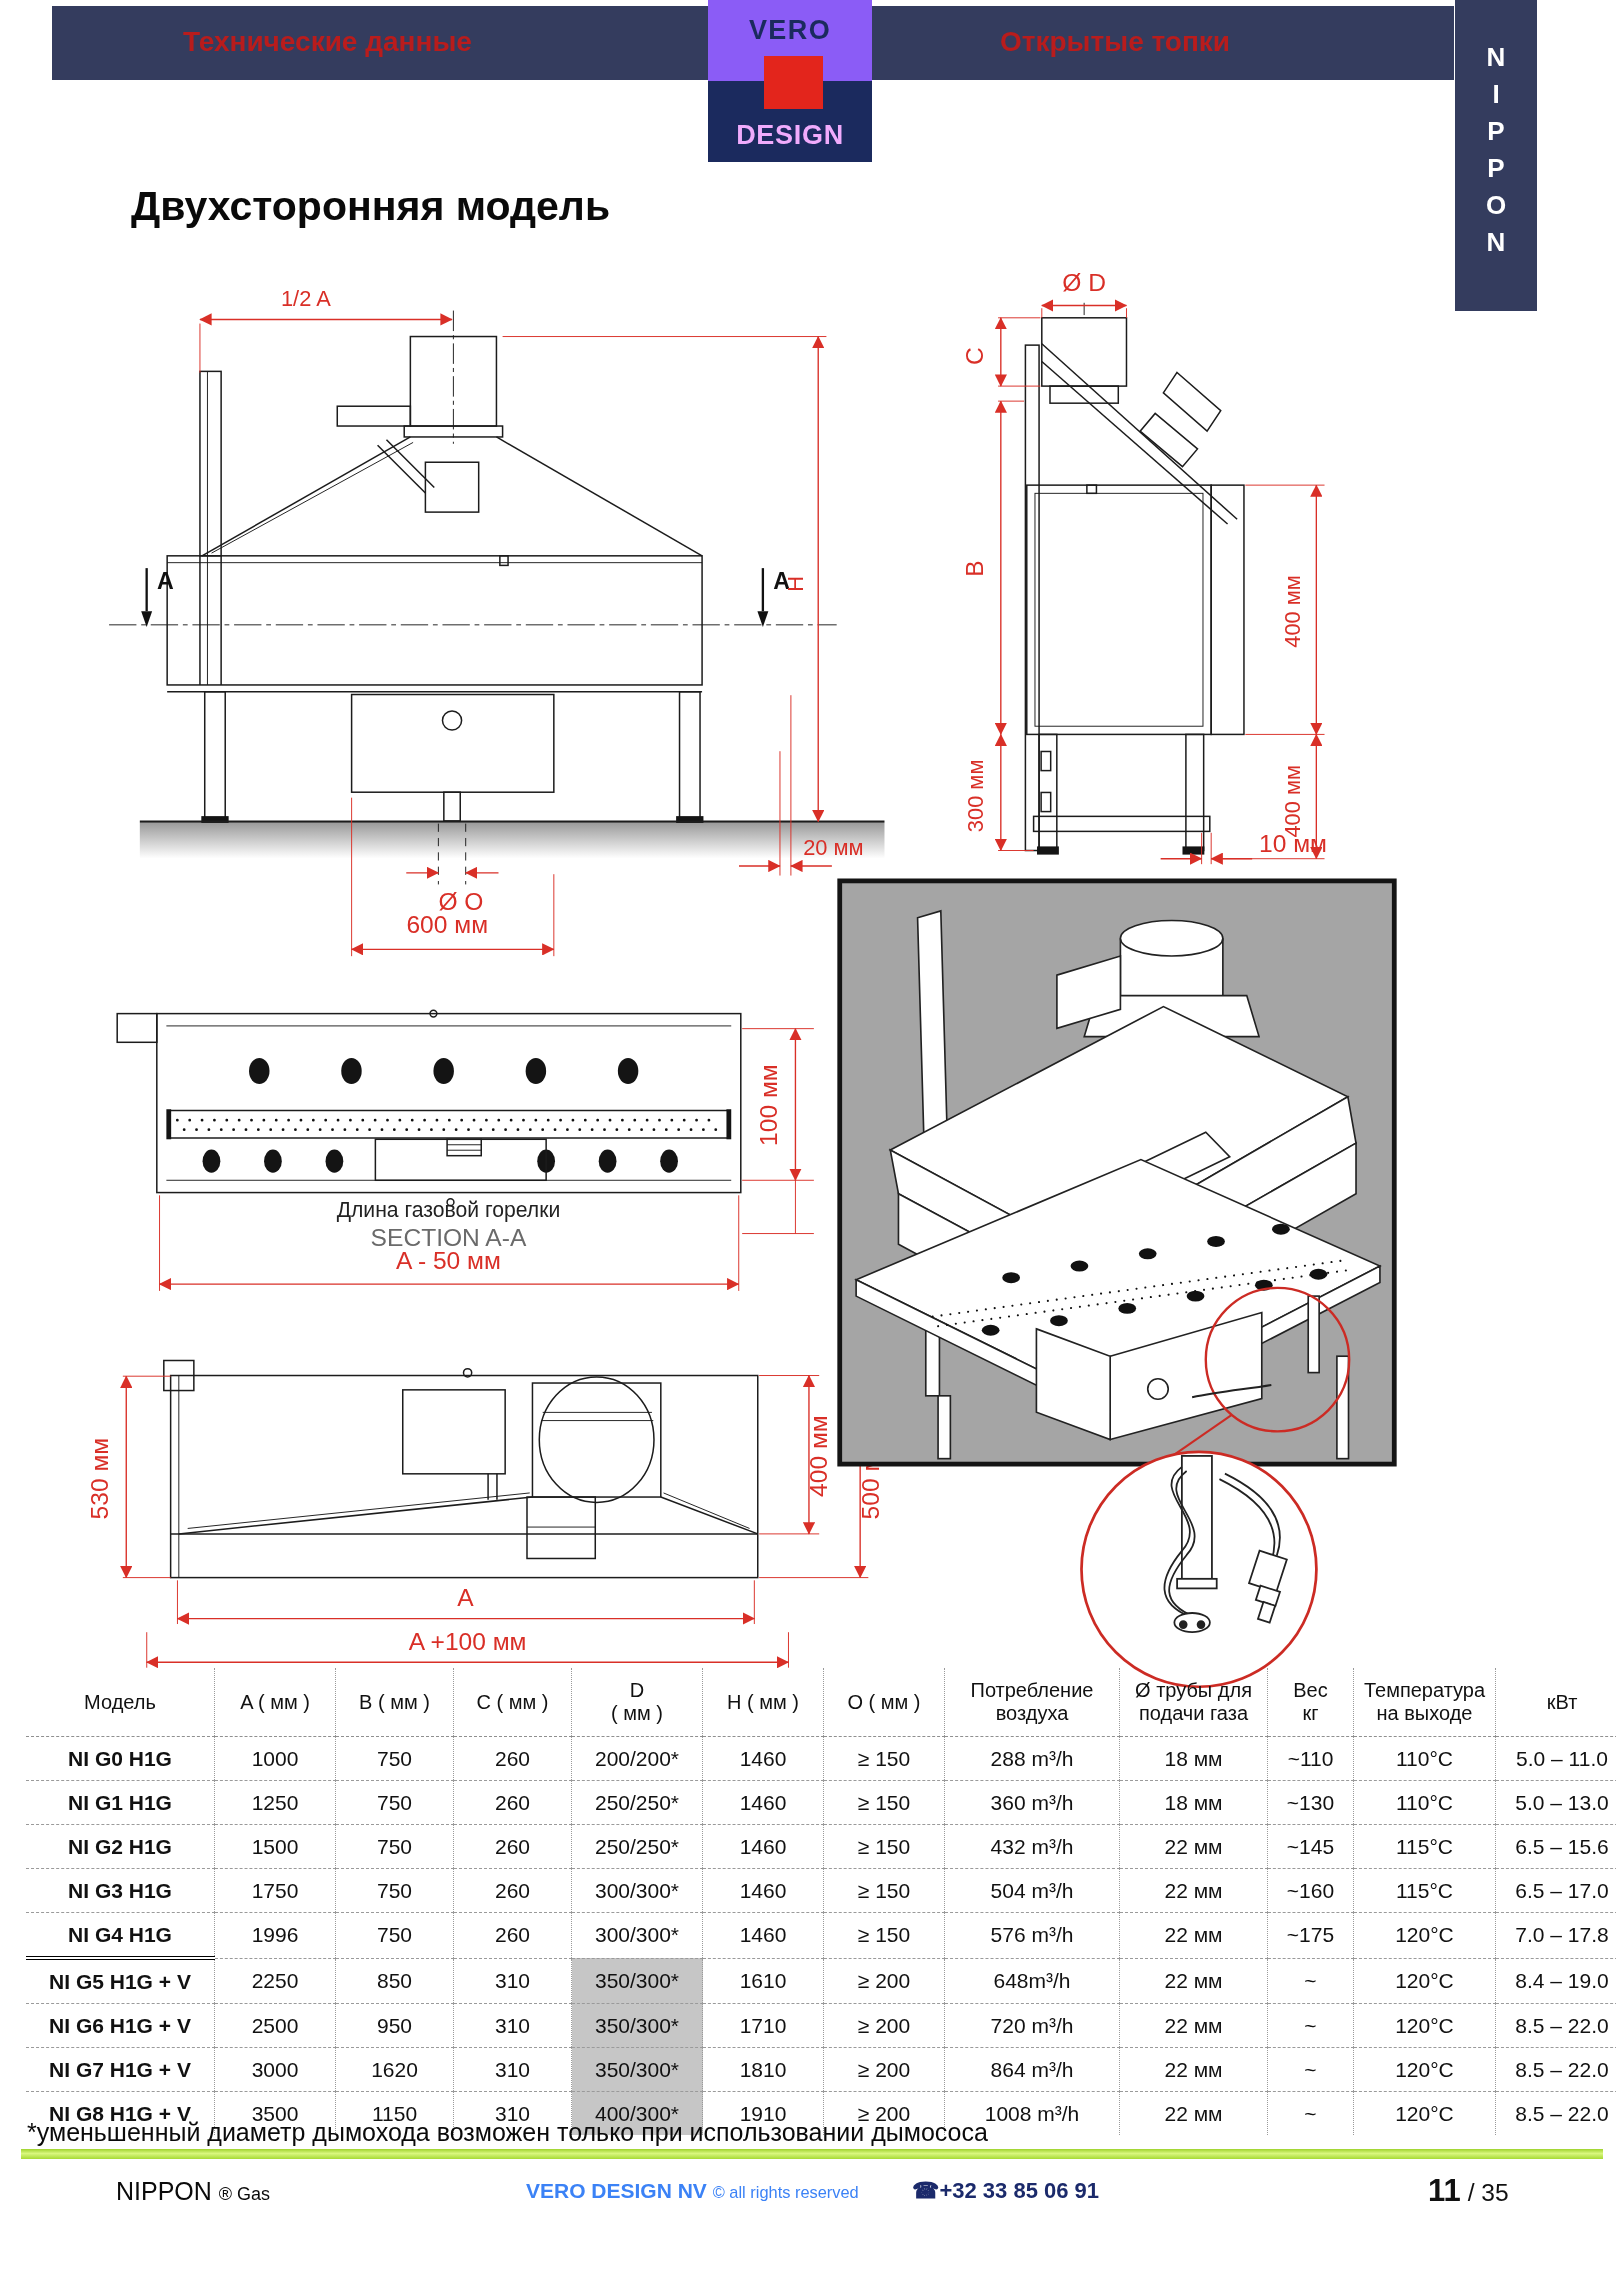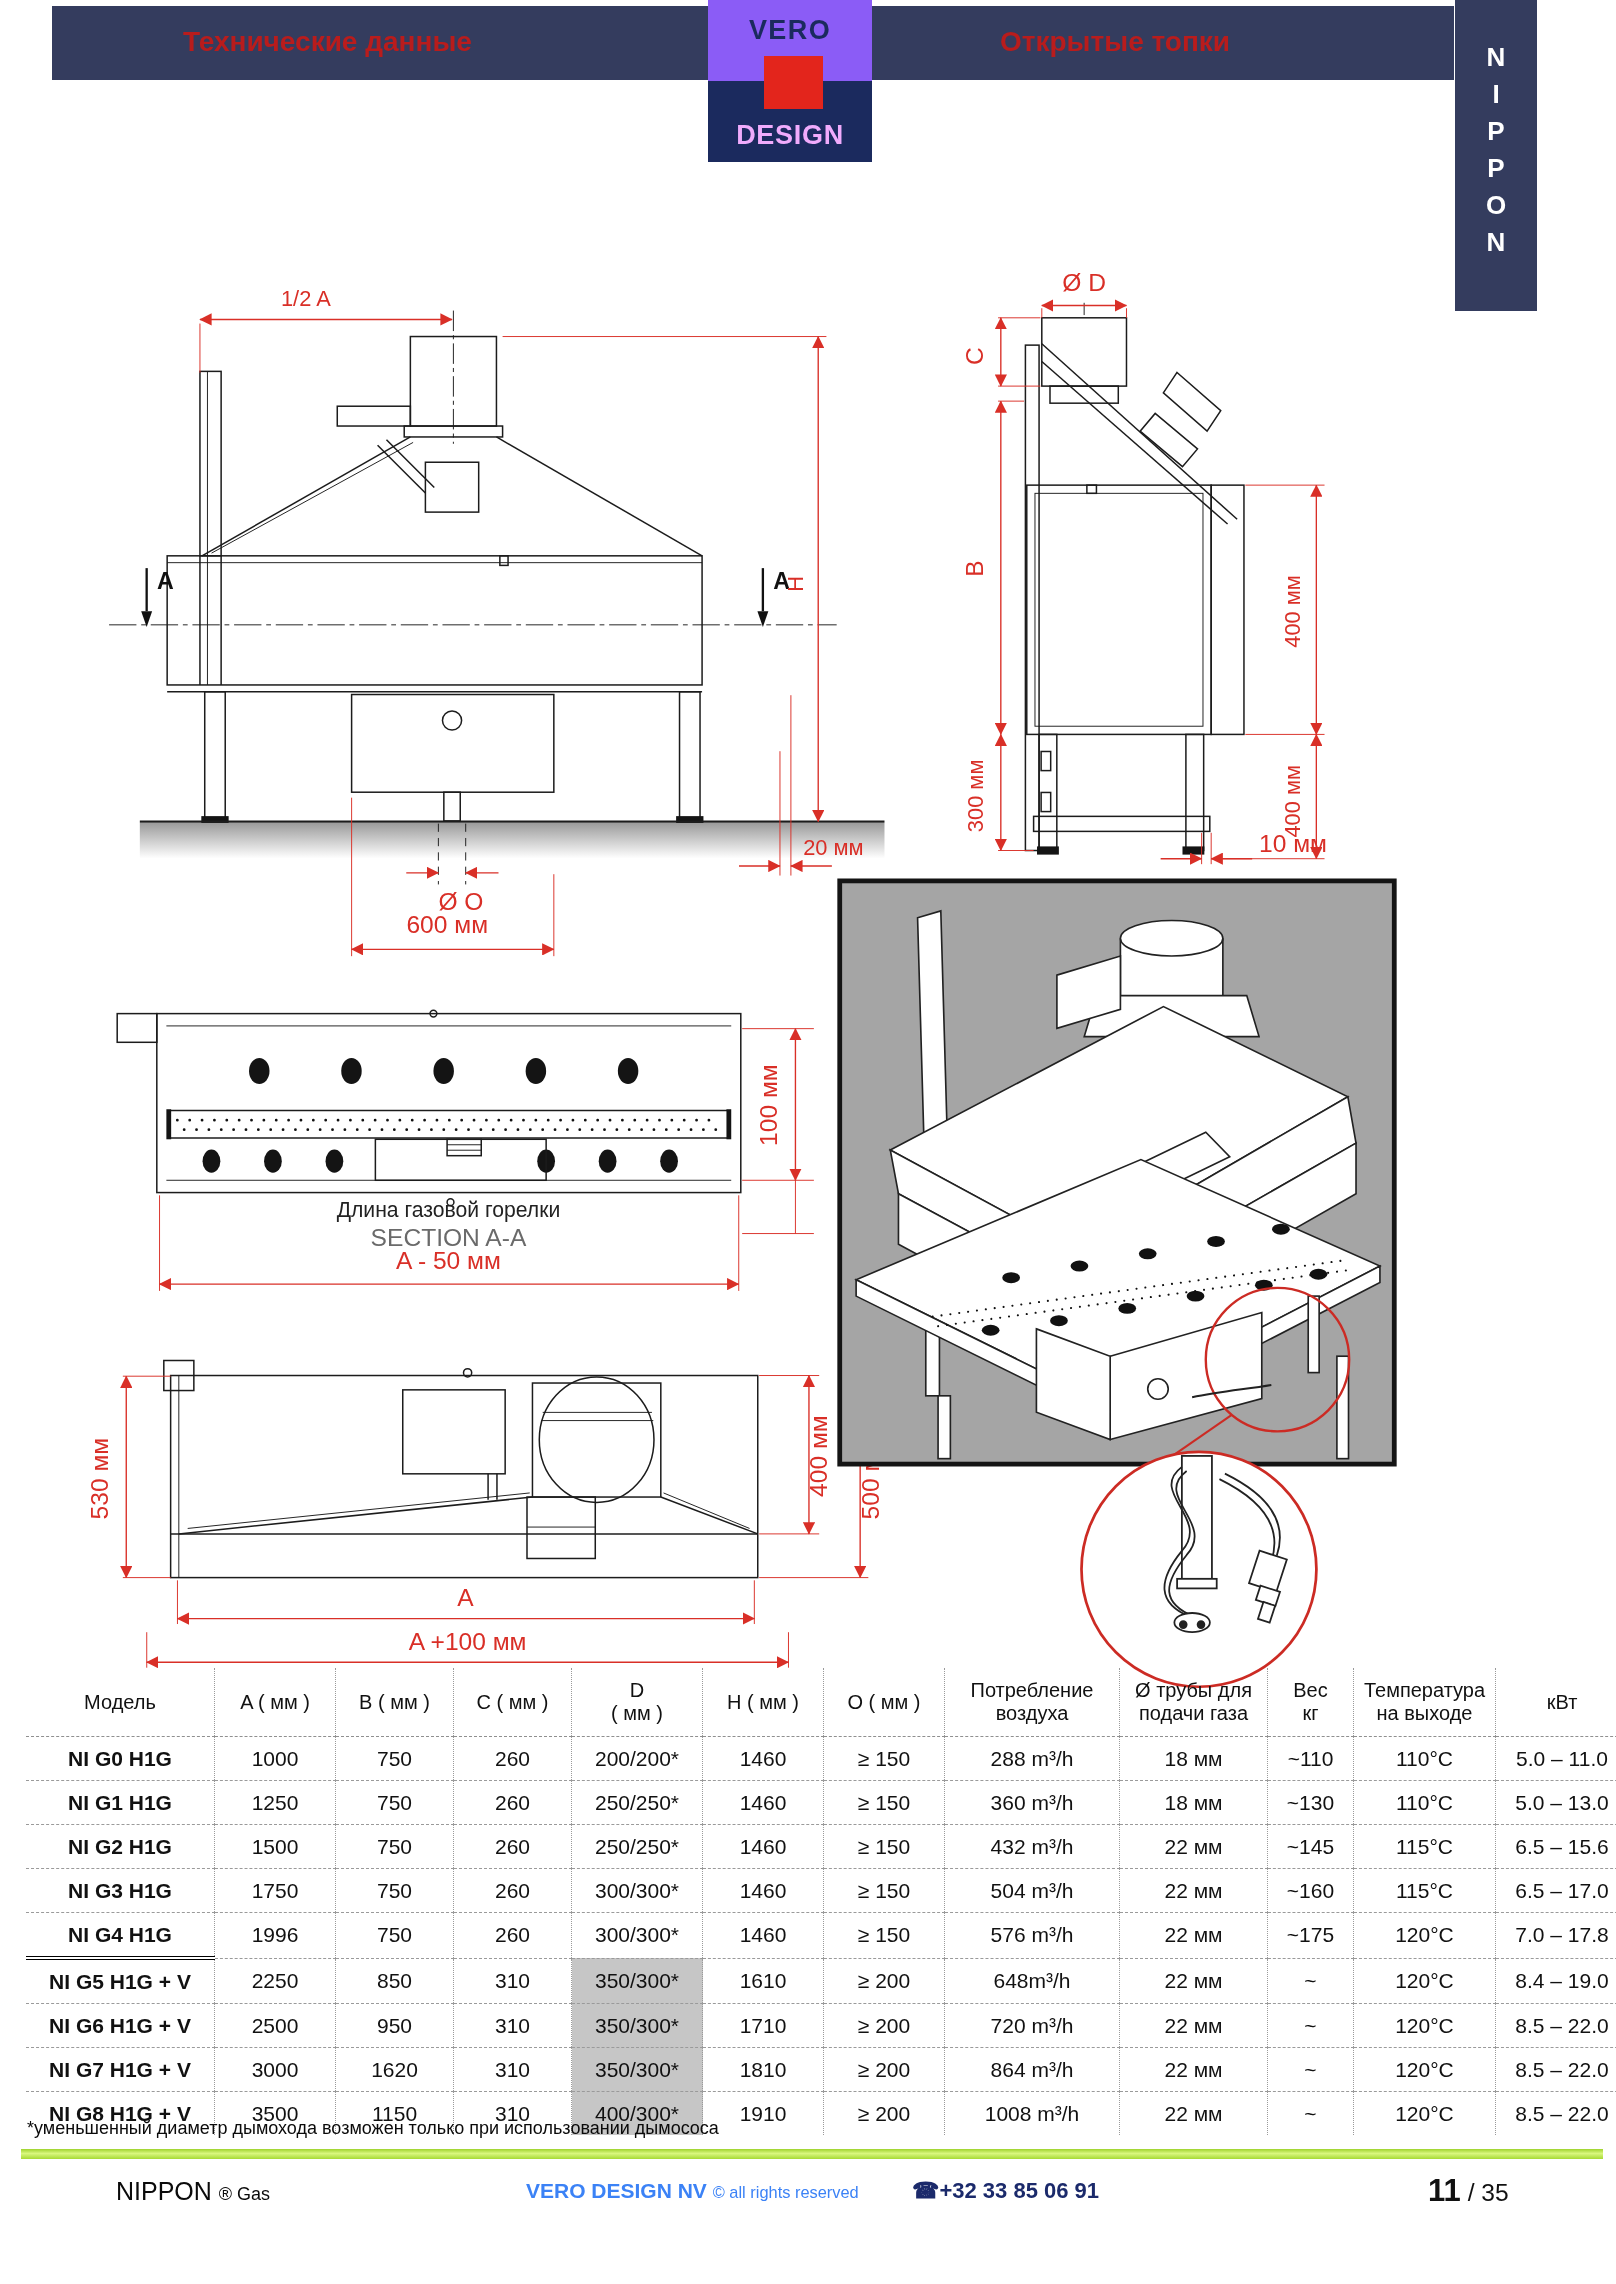--- a/index.html
+++ b/index.html
@@ -38,21 +38,21 @@
                 border-bottom:1.4px dashed #8f8f8f;line-height:1.15;}
   table.data td{height:41px;text-align:center;vertical-align:middle;border-bottom:1.4px dashed #9a9a9a;}
   table.data tr:last-child td{border-bottom:none;text-align:center;}
   table.data th + th, table.data td + td{border-left:1.4px dotted #9a9a9a;}
   td.model{font-weight:bold;}
   td.shaded{background:#c6c6c6;}
   td.model-divider{border-bottom:4.1px double #000 !important;}
   .c0{width:186px;} .c1{width:118px;} .c2{width:115px;} .c3{width:115px;} .c4{width:128px;}
   .c5{width:118px;} .c6{width:118px;} .c7{width:172px;} .c8{width:145px;} .c9{width:83px;}
   .c10{width:139px;} .c11{width:130px;}
-  .footnote{left:27px;top:2118px;font-size:18px;color:#0a0a0a;text-align:center;}
+  .footnote{left:27px;top:2118px;font-size:25px;color:#0a0a0a;text-align:center;}
   
   .limeline{left:20.5px;top:2149px;width:1582px;height:9.6px;
             background:linear-gradient(to bottom,#9fd32e 0%,#d9f77e 45%,#a6da35 100%);}
   .f-brand{left:116px;top:2177px;font-size:25px;color:#0a0a0a;}
   .f-brand .sm{font-size:18px;}
   .f-co{left:526px;top:2179px;font-size:21px;color:#3b82f6;font-weight:bold;}
   .f-co .sm{font-size:16.4px;font-weight:normal;}
   .f-ph{left:912px;top:2178px;font-size:22px;color:#1b2a6b;font-weight:bold;}
   .f-page{left:1428px;top:2173px;font-size:24.6px;color:#111;}
   .f-page b{font-size:31px;}
@@ -75,20 +75,21 @@
   <div class="abs logo-red"></div>
   <div class="abs ntab">
     <span class="l" style="top:42px;">N</span>
     <span class="l" style="top:79px;">I</span>
     <span class="l" style="top:116px;">P</span>
     <span class="l" style="top:153px;">P</span>
     <span class="l" style="top:190px;">O</span>
     <span class="l" style="top:227px;">N</span>
   </div>
 
+  <div class="abs ptitle">Двухсторонняя модель</div>
 
   <svg class="abs" style="left:61px;top:273px;" width="834" height="690" viewBox="0 0 1220 1010">
     <defs>
       <marker id="af1" viewBox="0 0 10 10" refX="9.5" refY="5" markerWidth="9" markerHeight="9" orient="auto-start-reverse">
         <path d="M0,0L10,5L0,10z" fill="#d92f27"></path>
       </marker>
       <linearGradient id="gnd1" x1="0" y1="0" x2="0" y2="1">
         <stop offset="0" stop-color="#4a4a4a" stop-opacity="0.55"></stop>
         <stop offset="1" stop-color="#4a4a4a" stop-opacity="0"></stop>
       </linearGradient>

